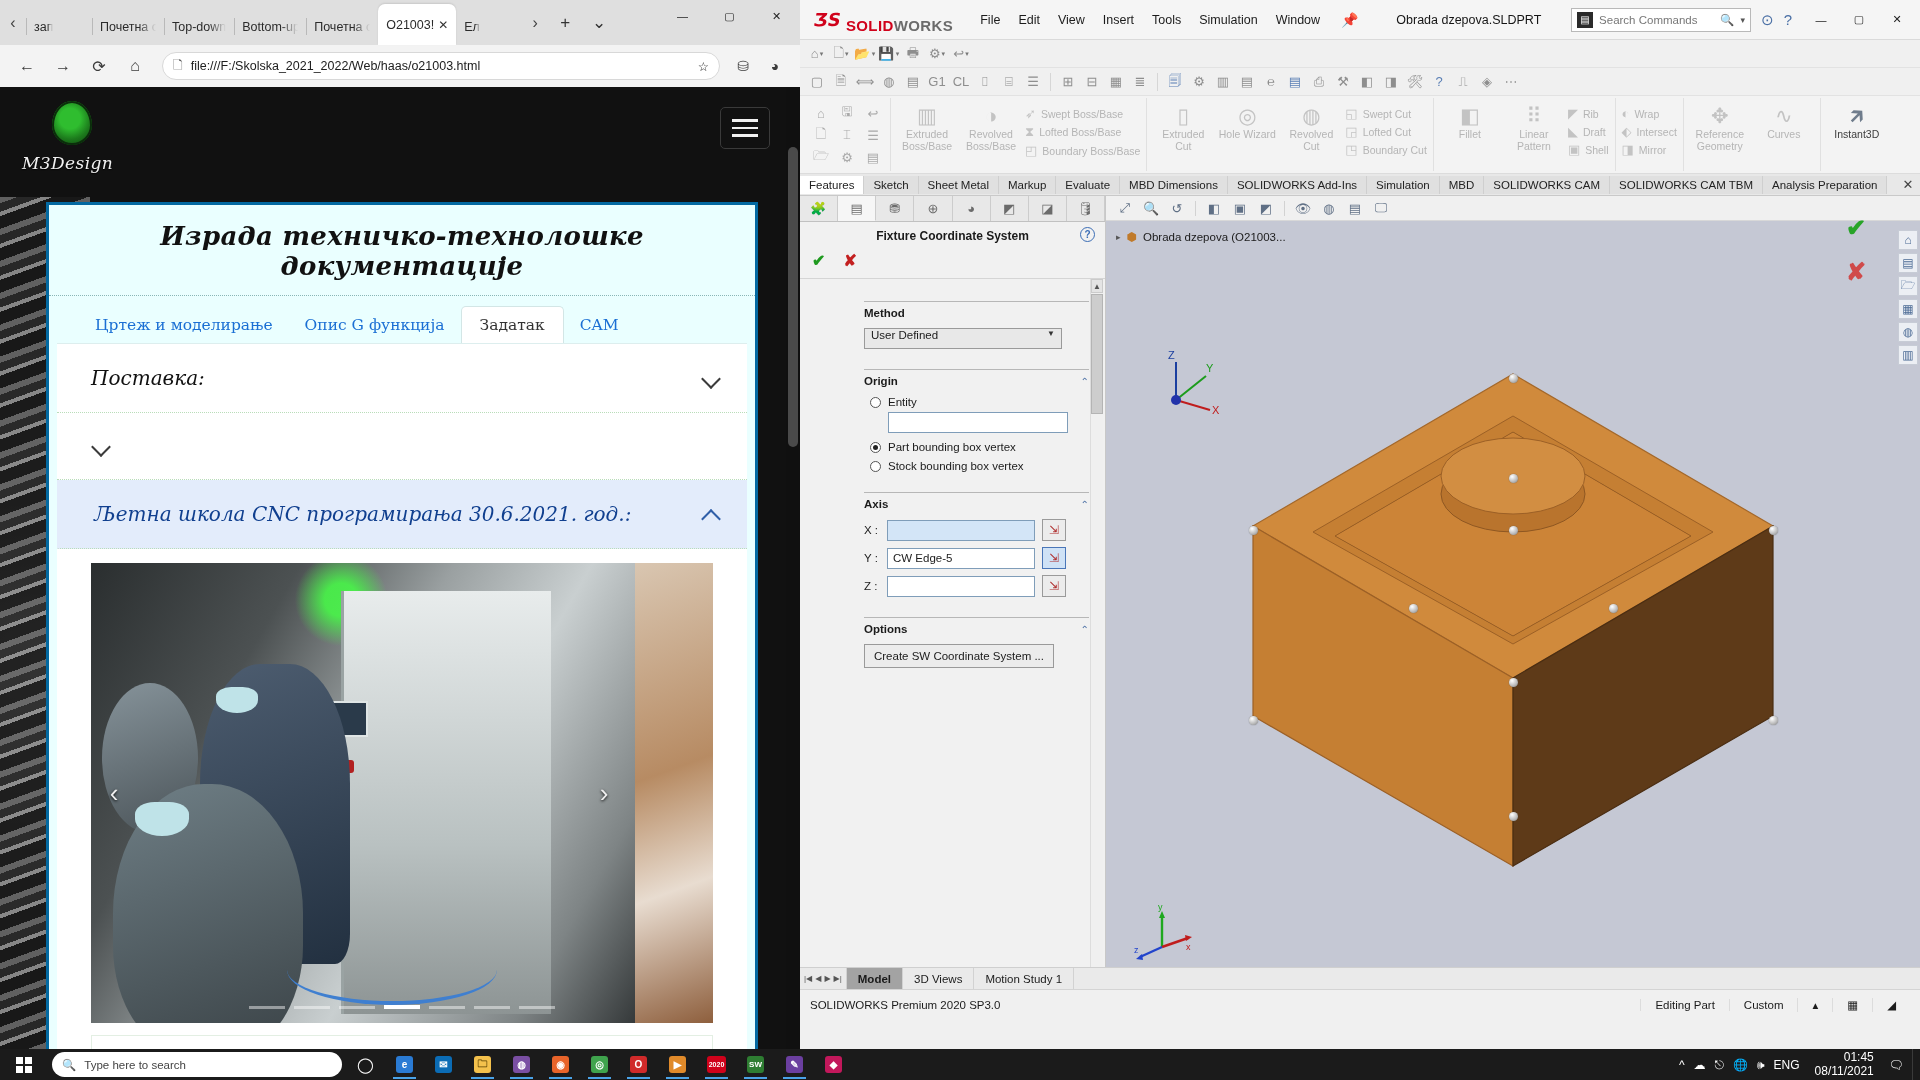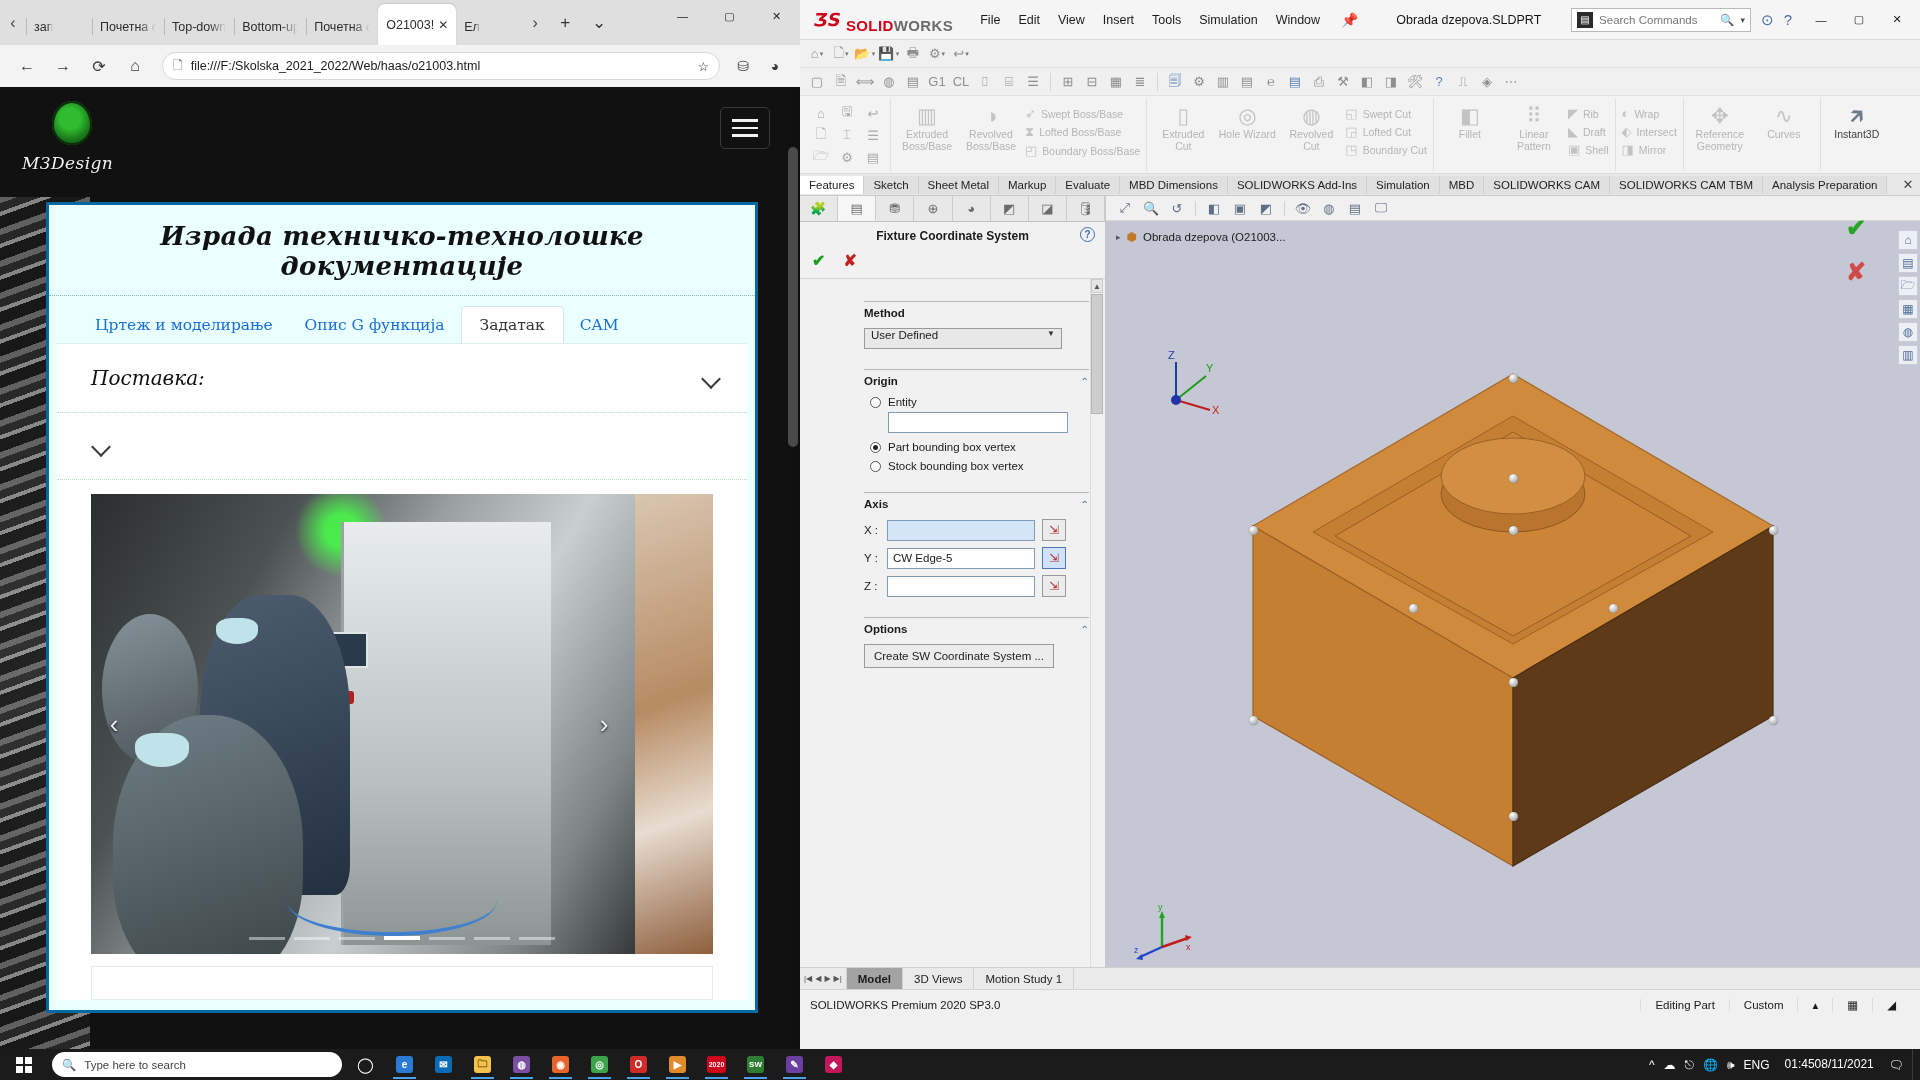--- a/index.html
+++ b/index.html
@@ -308,21 +308,21 @@
   .tb-start .win i { background:#fff; display:block; }
   .tb-search { width:290px; height:25px; background:#fff; border-radius:13px;
      display:flex; align-items:center; gap:8px; padding:0 10px; color:#444; margin:0 4px; }
   .tb-ic { width:39px; height:31px; display:flex; align-items:center; justify-content:center;
      font-size:15px; position:relative; }
   .tb-ic.app { font-size:16px; }
   .tb-ic.on::after { content:""; position:absolute; left:8px; right:8px; bottom:1px;
      height:2px; background:#4aa3e8; }
   .tray { margin-left:auto; display:flex; align-items:center; gap:9px; padding-right:8px; }
   .tray span { font-size:12px; }
-  .clock { display:flex; flex-direction:row; align-items:flex-end; line-height:1.15;
+  .clock { display:flex; flex-direction:column; align-items:flex-end; line-height:1.15;
      font-size:11px; padding:0 6px; }
   .tb-showdesk { width:8px; height:31px; border-left:1px solid #3a3a3a; }
 
   .sq { width:17px; height:17px; border-radius:3px; display:flex; align-items:center;
      justify-content:center; font-size:10px; font-weight:bold; color:#fff; }
 </style>
 </head>
 <body>
 
 <div id="screen">
@@ -406,20 +406,26 @@
         <div class="panel">
           <div class="accordion-item">
             <div class="accordion-head">
               <div class="atext">Поставка:</div>
               <div class="chev"></div>
             </div>
           </div>
           <div class="accordion-item">
             <div class="accordion-head">
               <div class="chev"></div>
+            </div>
+          </div>
+          <div class="accordion-item sel">
+            <div class="accordion-head">
+              <div class="atext">Љетна школа CNC програмирања 30.6.2021. год.:</div>
+              <div class="chev up"></div>
             </div>
           </div>
 
           <div class="carousel">
             <div class="slide">
               <div class="img-main">
                 <div class="machine">
                   <div class="panelbox"></div>
                   <div class="red"></div>
                 </div>

